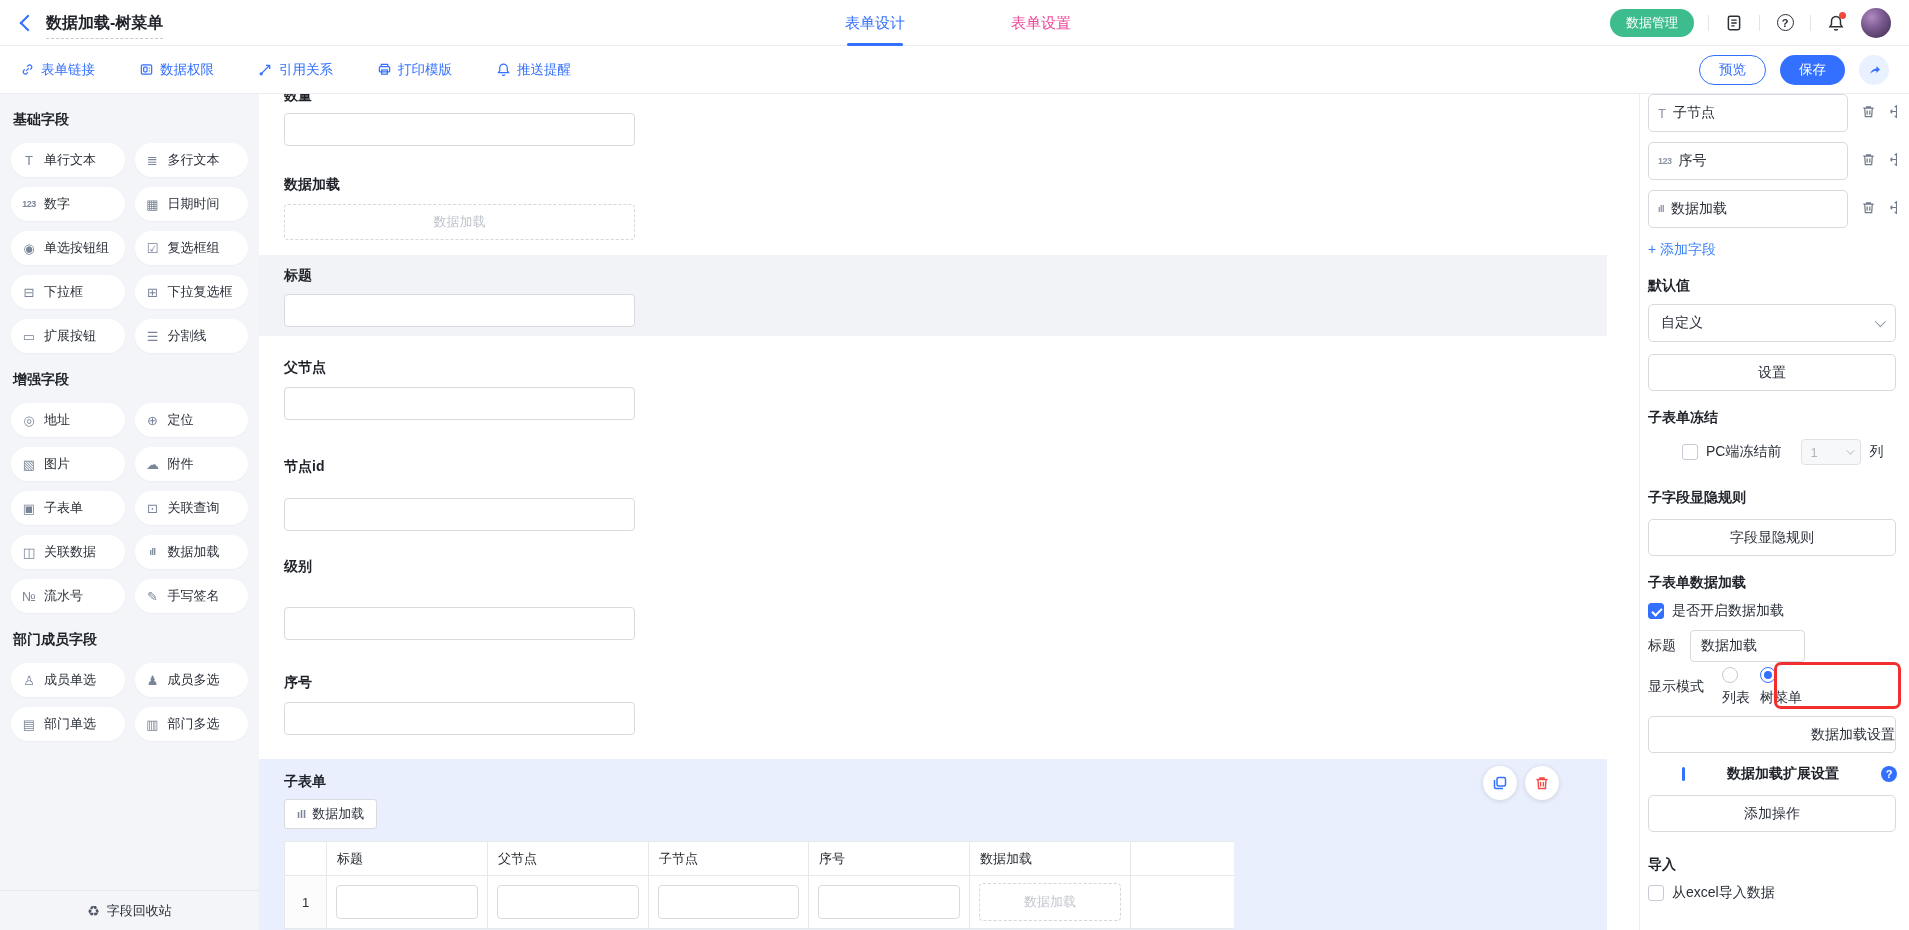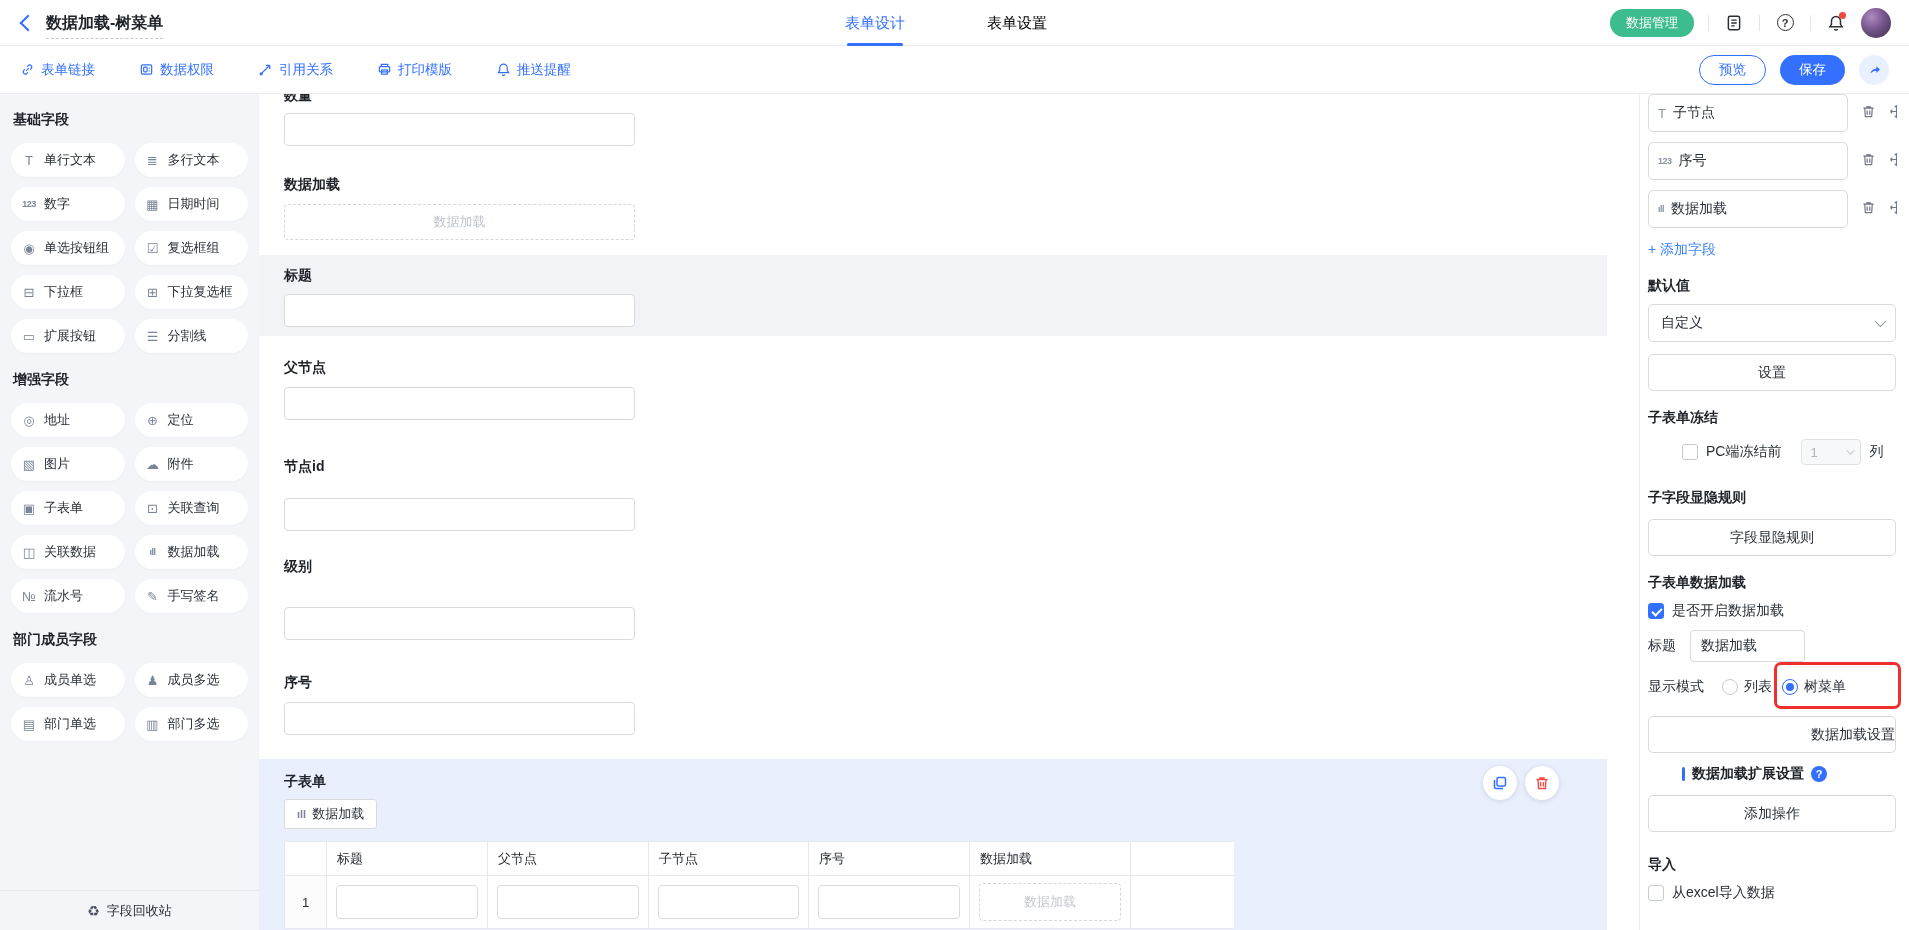--- a/index.html
+++ b/index.html
@@ -5,22 +5,22 @@
   * { margin:0; padding:0; box-sizing:border-box; }
   html,body { width:1909px; height:930px; }
   body { font-family:"Liberation Sans","DejaVu Sans",sans-serif; color:#1f2329; background:#fff; overflow:hidden; }
   .app { width:1909px; height:930px; display:flex; flex-direction:column; overflow:hidden; }
 
   
   .header { height:46px; background:#fff; border-bottom:1px solid #ebedf0; display:flex; align-items:center; position:relative; flex:0 0 auto; z-index:30; }
   .header-left { display:flex; align-items:center; padding-left:22px; gap:12px; }
   .back { width:12px; height:12px; border-left:2px solid #3370ff; border-bottom:2px solid #3370ff; transform:rotate(45deg); cursor:pointer; }
   .page-title { font-size:16px; font-weight:600; color:#1f2329; border-bottom:1px dashed #c4cad4; padding-bottom:4px; margin-bottom:-6px; }
-  .header-tabs { position:absolute; left:845px; top:0; height:46px; display:flex; gap:82px; }
-  .h-tab { height:46px; display:flex; align-items:center; font-size:15px; color:#000000; cursor:pointer; position:relative; }
+  .header-tabs { position:absolute; left:845px; top:0; height:46px; display:flex; gap:106px; }
+  .h-tab { height:46px; display:flex; align-items:center; font-size:15px; color:#ec4899; cursor:pointer; position:relative; }
   .h-tab.active { color:#3370ff; }
   .h-tab.active::after { content:""; position:absolute; left:50%; transform:translateX(-50%); bottom:0; width:56px; height:3px; background:#3370ff; border-radius:2px; }
   .header-right { margin-left:auto; display:flex; align-items:center; gap:14px; padding-right:18px; }
   .pill-green { background:#3dbd8d; color:#fff; font-size:13px; border:none; border-radius:15px; height:28px; padding:0 16px; cursor:pointer; }
   .hsep { width:1px; height:16px; background:#e2e4e8; }
   .hicon { width:22px; height:22px; display:flex; align-items:center; justify-content:center; cursor:pointer; position:relative; }
   .help-circle { width:17px; height:17px; border:1.5px solid #2b2f36; border-radius:50%; font-size:11px; font-weight:700; display:flex; align-items:center; justify-content:center; color:#2b2f36; }
   .bell-dot { position:absolute; top:0px; right:1px; width:7px; height:7px; background:#f0493e; border-radius:50%; }
   .avatar { width:30px; height:30px; border-radius:50%; background:radial-gradient(circle at 35% 30%, #b08bc0 0%, #7c5a93 40%, #3a2c44 100%); cursor:pointer; }
 
@@ -109,23 +109,23 @@
   .cbox.checked { background:#3370ff; border-color:#3370ff; position:relative; }
   .cbox.checked::after { content:""; position:absolute; left:4.5px; top:1.5px; width:4px; height:8px; border-right:2px solid #fff; border-bottom:2px solid #fff; transform:rotate(45deg); }
   .mini-select { width:60px; height:26px; border:1px solid #dfe1e6; border-radius:4px; background:#f7f8fa; color:#b0b5bd; font-size:13px; display:flex; align-items:center; justify-content:space-between; padding:0 8px; margin-left:12px; cursor:not-allowed; }
   .mini-select .chev { border-color:#c3c7cf; width:6px; height:6px; }
   .p-title-row { display:flex; align-items:center; gap:14px; font-size:14px; color:#2a2f38; }
   .p-title-input { width:115px; height:32px; border:1px solid #d8dadf; border-radius:4px; font-size:14px; padding:0 10px; outline:none; color:#2a2f38; }
   .mode-row { display:flex; align-items:center; gap:10px; font-size:14px; color:#2a2f38; position:relative; height:30px; }
   .radio { width:16px; height:16px; border:1px solid #c6cad2; border-radius:50%; background:#fff; flex:0 0 auto; cursor:pointer; }
   .radio.sel { border:1.5px solid #3370ff; position:relative; }
   .radio.sel::after { content:""; position:absolute; left:2.5px; top:2.5px; width:8px; height:8px; background:#3370ff; border-radius:50%; }
-  .radio-group { display:flex; align-items:center; gap:6px; cursor:pointer; }
+  .radio-group { display:flex; gap:6px; cursor:pointer;flex-direction:column; }
   .mode-annotation { position:absolute; left:126px; top:-10px; width:127px; height:47px; border:3px solid #f12f2f; border-radius:7px; pointer-events:none; }
-  .ext-title { display:flex; align-items:center; gap:7px; font-size:14px; font-weight:700; color:#1f2329; }
+  .ext-title { display:flex; align-items:center; gap:7px; font-size:14px; font-weight:700; color:#1f2329;justify-content:space-between; }
   .ext-title::before { content:""; width:3px; height:14px; background:#3370ff; border-radius:2px; }
   .q-circle { width:16px; height:16px; border-radius:50%; background:#3370ff; color:#fff; font-size:11px; font-weight:700; display:flex; align-items:center; justify-content:center; cursor:pointer; }
   svg.ico { display:block; }
 </style>
 </head>
 <body>
 
 <div class="app">
 
   <div class="header">

